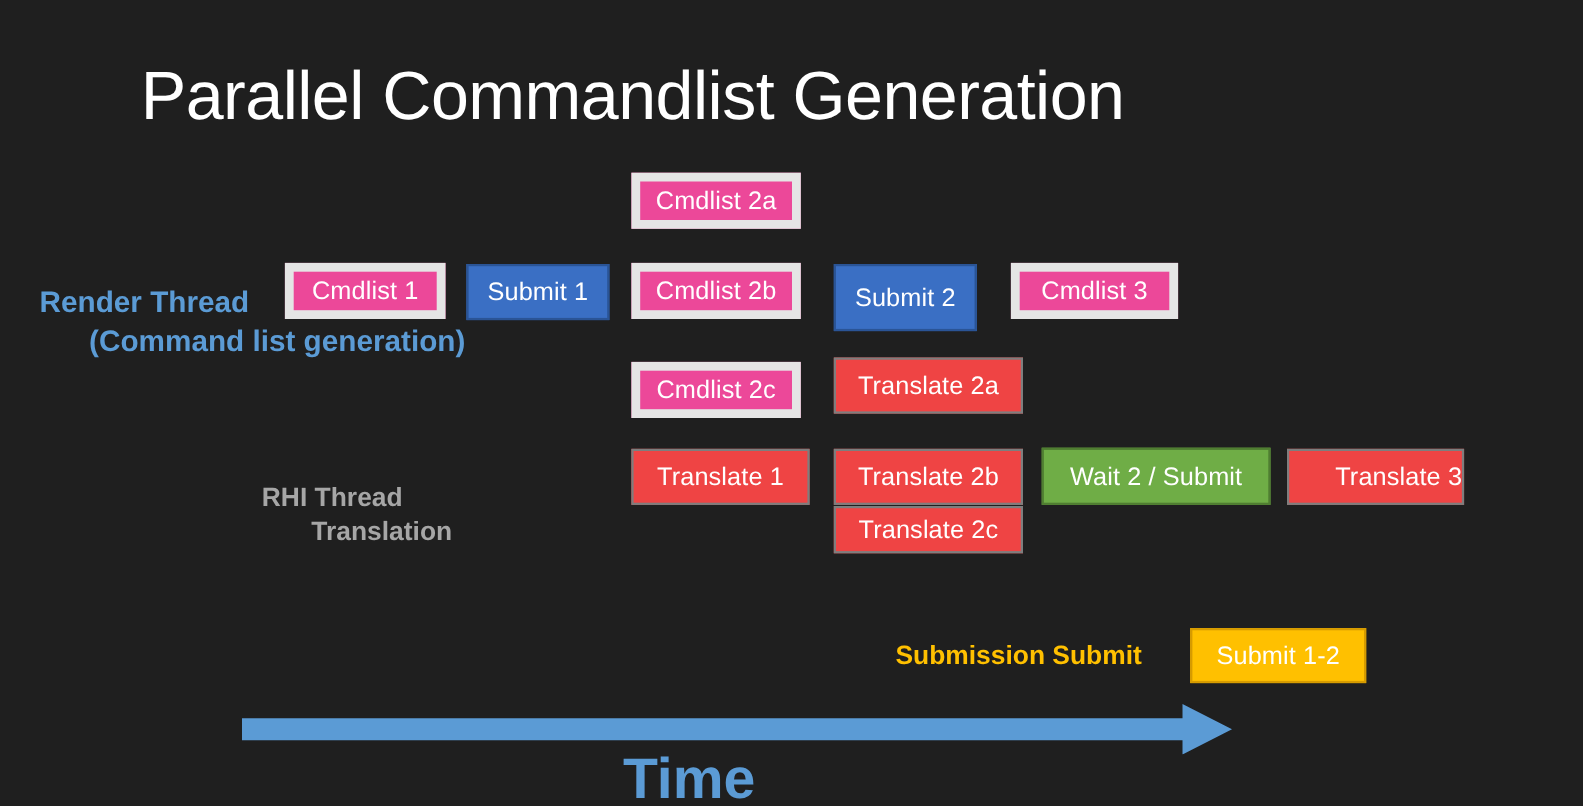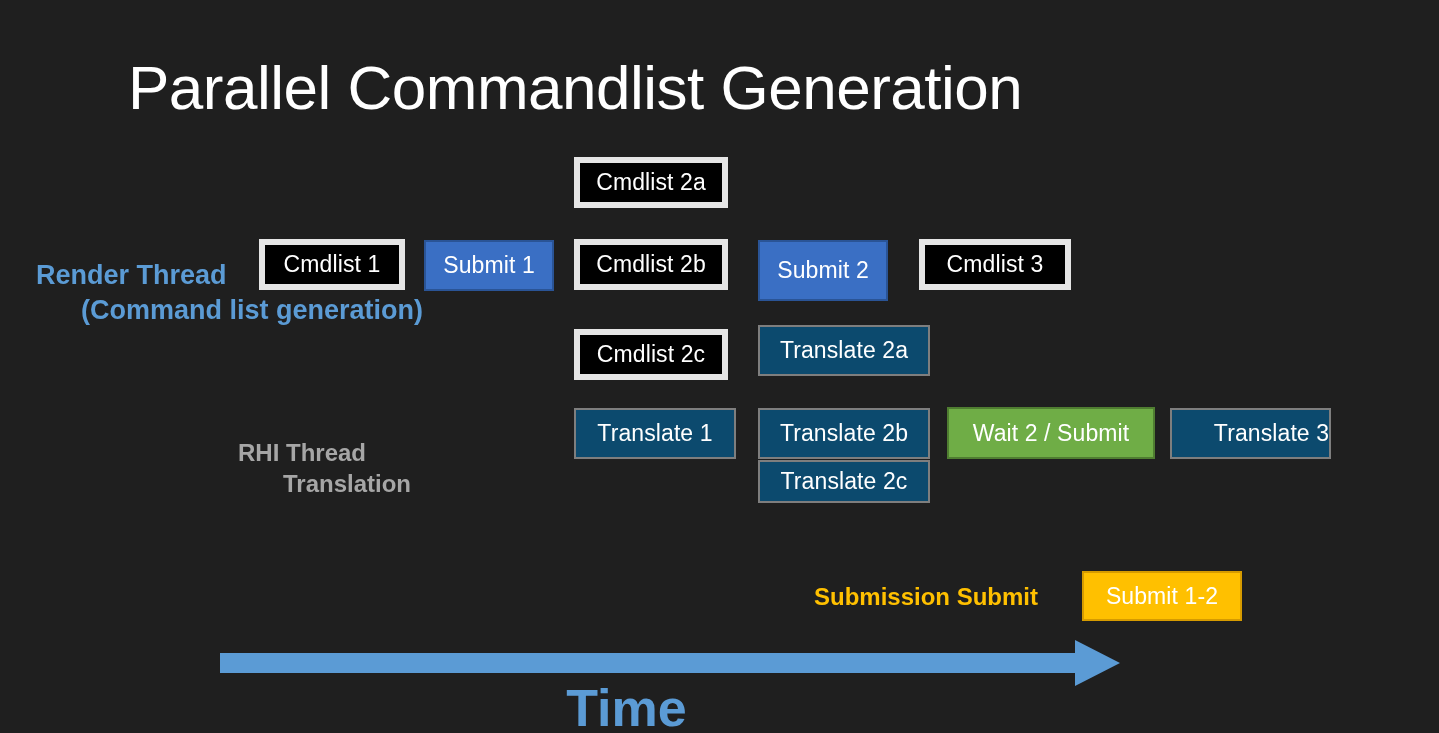--- a/index.html
+++ b/index.html
@@ -64,29 +64,29 @@
     align-items: center;
     justify-content: center;
     box-sizing: border-box;
     color: #ffffff;
     font-size: 23px;
     font-weight: 400;
     white-space: nowrap;
     letter-spacing: 0.1px;
   }
   .task.cmdlist {
-    background: #000000;
-    border: 6px solid #e5e5e5;
+    background: #ec4899;
+    border: 8px solid #e5e5e5;
   }
   .task.submit {
     background: #3a6fc4;
     border: 2px solid #2a5496;
   }
   .task.translate {
-    background: #0c4a6e;
+    background: #ef4444;
     border: 2px solid #7e7e7e;
     color: #ffffff;
   }
   .task.wait {
     background: #6fad46;
     border: 2px solid #4f7d31;
   }
   .task.final-submit {
     background: #ffc000;
     border: 2px solid #d69b00;

